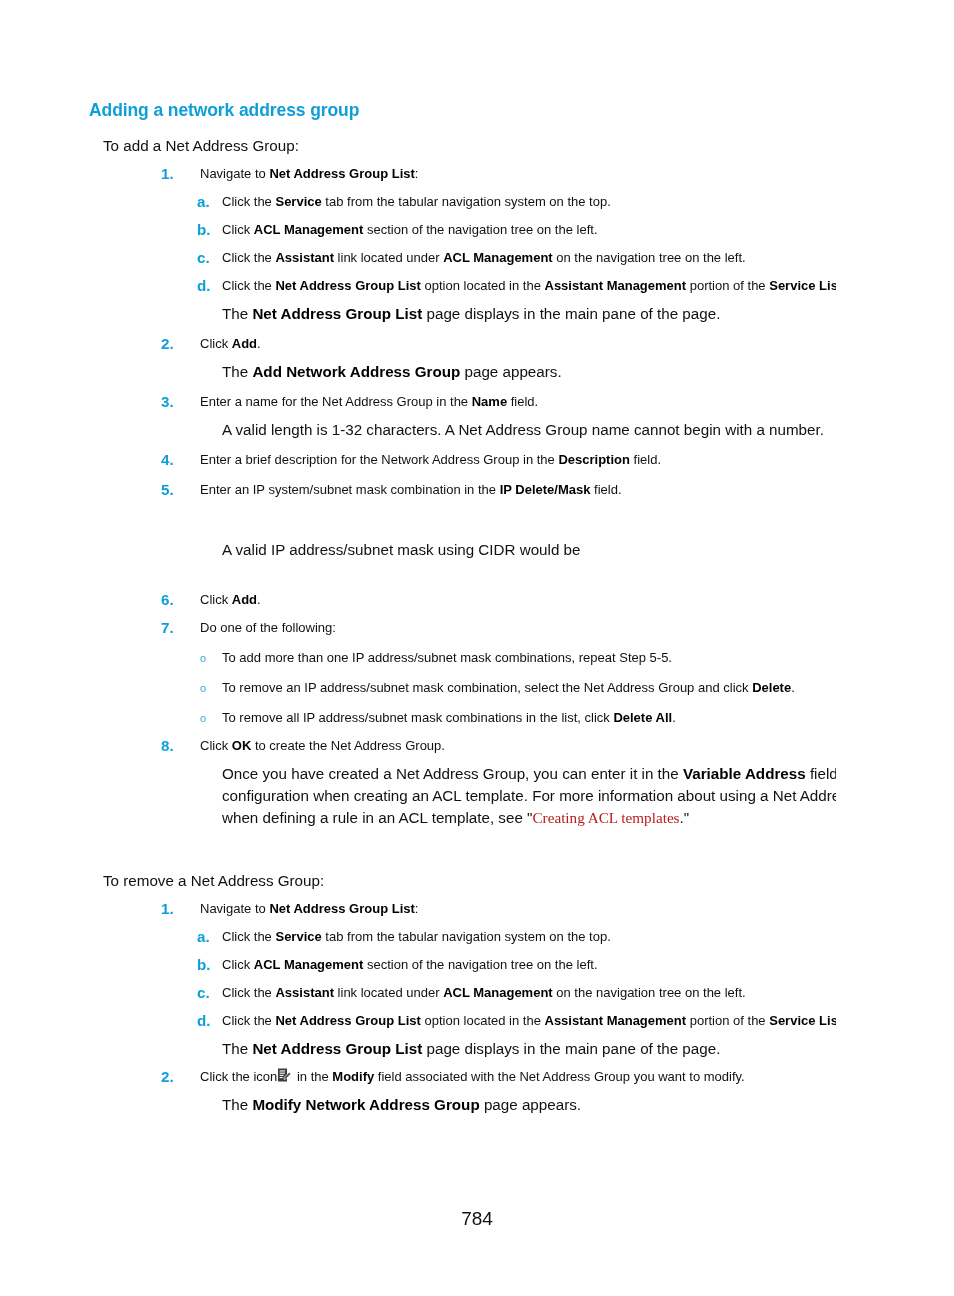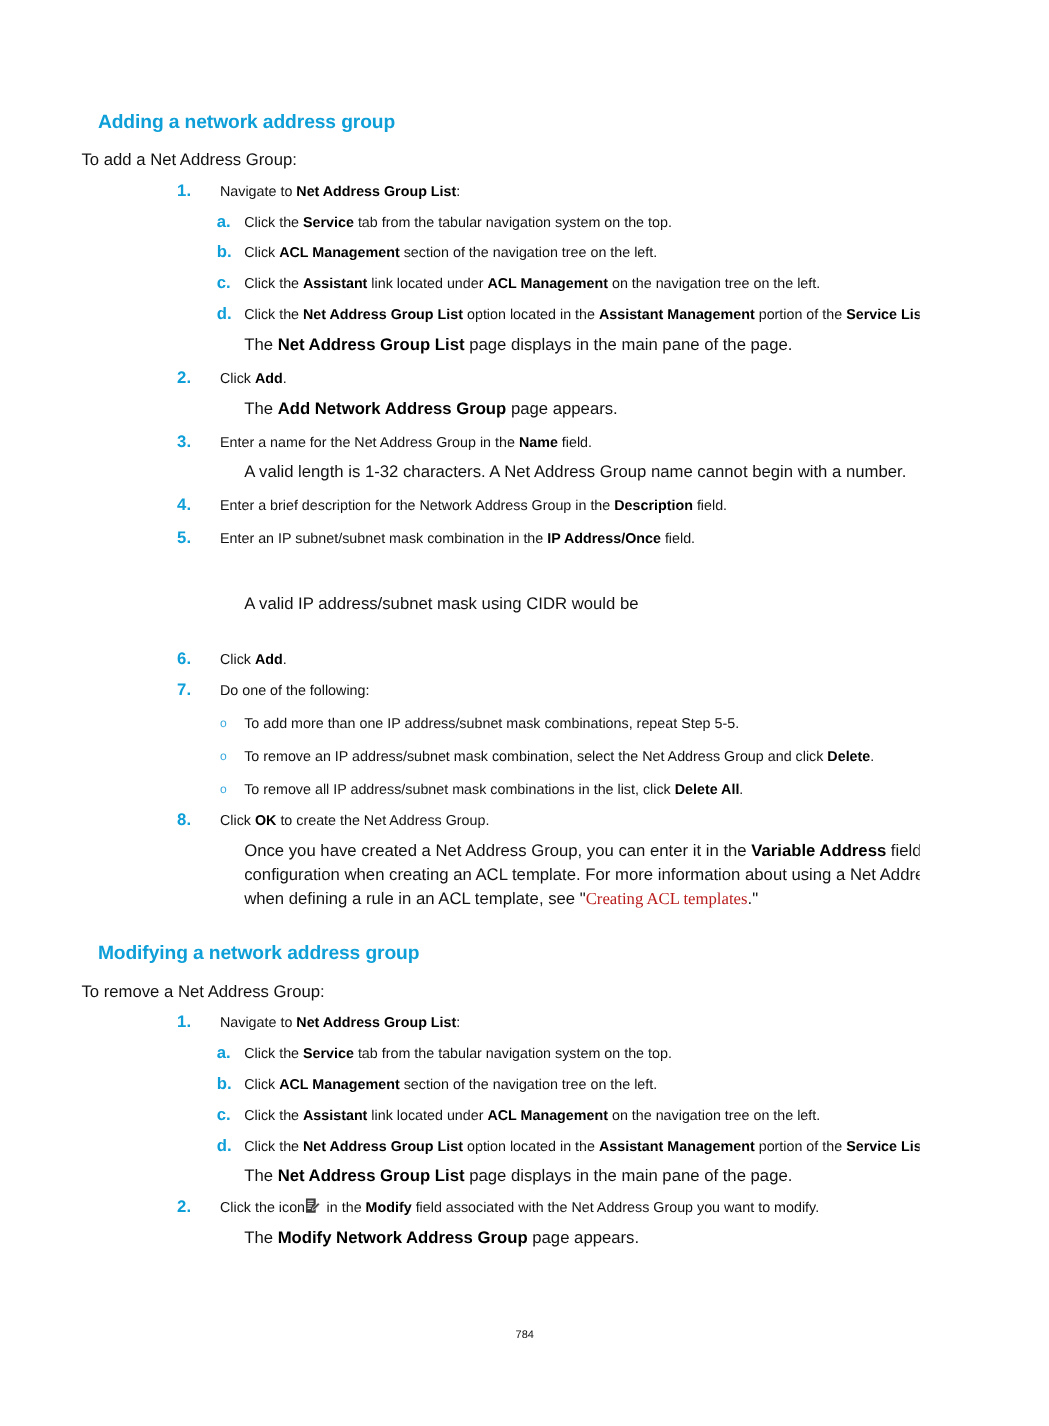--- a/index.html
+++ b/index.html
@@ -74,21 +74,21 @@
   }
   .rowtext {
     flex: 1 1 auto;
     font-size: 13px;
     line-height: 22px;
     color: #111111;
   }
 
   
   .ind-head   { padding-left: 89px; }
-  .ind-body   { padding-left: 74px; }
+  .ind-body   { padding-left: 103px; }
   .ind-num    { padding-left: 161px; padding-right: 60px; }
   .ind-alpha  { padding-left: 197px; padding-right: 60px; }
   .ind-sub    { padding-left: 200px; padding-right: 60px; }
   .ind-cont   { padding-left: 222px; padding-right: 40px; }
   .gap-5  { height: 5px; }
   .gap-6  { height: 6px; }
   .gap-8  { height: 8px; }
   .gap-10 { height: 10px; }
   .gap-14 { height: 14px; }
   .gap-22 { height: 22px; }
@@ -102,21 +102,21 @@
     margin: 0 2px 0 1px;
   }
 
   
   .page-number {
     position: absolute;
     left: 0;
     top: 1208px;
     width: 954px;
     text-align: center;
-    font-size: 10px;
+    font-size: 19px;
     color: #111111;
   }
 </style>
 </head>
 <body>
 
 <div class="page">
   <div class="content">
 
     <div style="height:100px"></div>
@@ -196,21 +196,21 @@
 
     <div class="row ind-num">
       <span class="marker num">4.</span>
       <span class="rowtext"><span>Enter a brief description for the Network Address Group in the </span><b>Description</b><span> field.</span></span>
     </div>
 
     <div class="gap-8"></div>
 
     <div class="row ind-num">
       <span class="marker num">5.</span>
-      <span class="rowtext"><span>Enter an IP subnet/subnet mask combination in the </span><b>IP Address/Once</b><span> field.</span></span>
+      <span class="rowtext"><span>Enter an IP system/subnet mask combination in the </span><b>IP Delete/Mask</b><span> field.</span></span>
     </div>
 
     <div class="gap-6"></div>
 
 
     <div class="gap-22"></div>
     <div class="gap-10"></div>
 
     <div class="ind-cont body-text">A valid IP address/subnet mask using CIDR would be</div>
 
@@ -257,23 +257,20 @@
       <span class="rowtext"><span>Click </span><b>OK</b><span> to create the Net Address Group.</span></span>
     </div>
 
     <div class="gap-6"></div>
 
     <div class="ind-cont body-text"><span>Once you have created a Net Address Group, you can enter it in the </span><b>Variable Address</b><span> field of a rule configuration when creating an ACL template. For more information about using a Net Address Group when defining a rule in an ACL template, see "</span><a class="xref" href="#" style="text-decoration:none;">Creating ACL templates</a><span>."</span></div>
 
     <div class="gap-22"></div>
     <div class="gap-5"></div>
 
-    <div class="ind-head">
-      <h2 class="section-heading">Modifying a network address group</h2>
-    </div>
 
     <div class="gap-14"></div>
 
     <div class="ind-body body-text">
       <span>To remove a Net Address Group:</span>
     </div>
 
     <div class="gap-6"></div>
 
     <div class="row ind-num">

